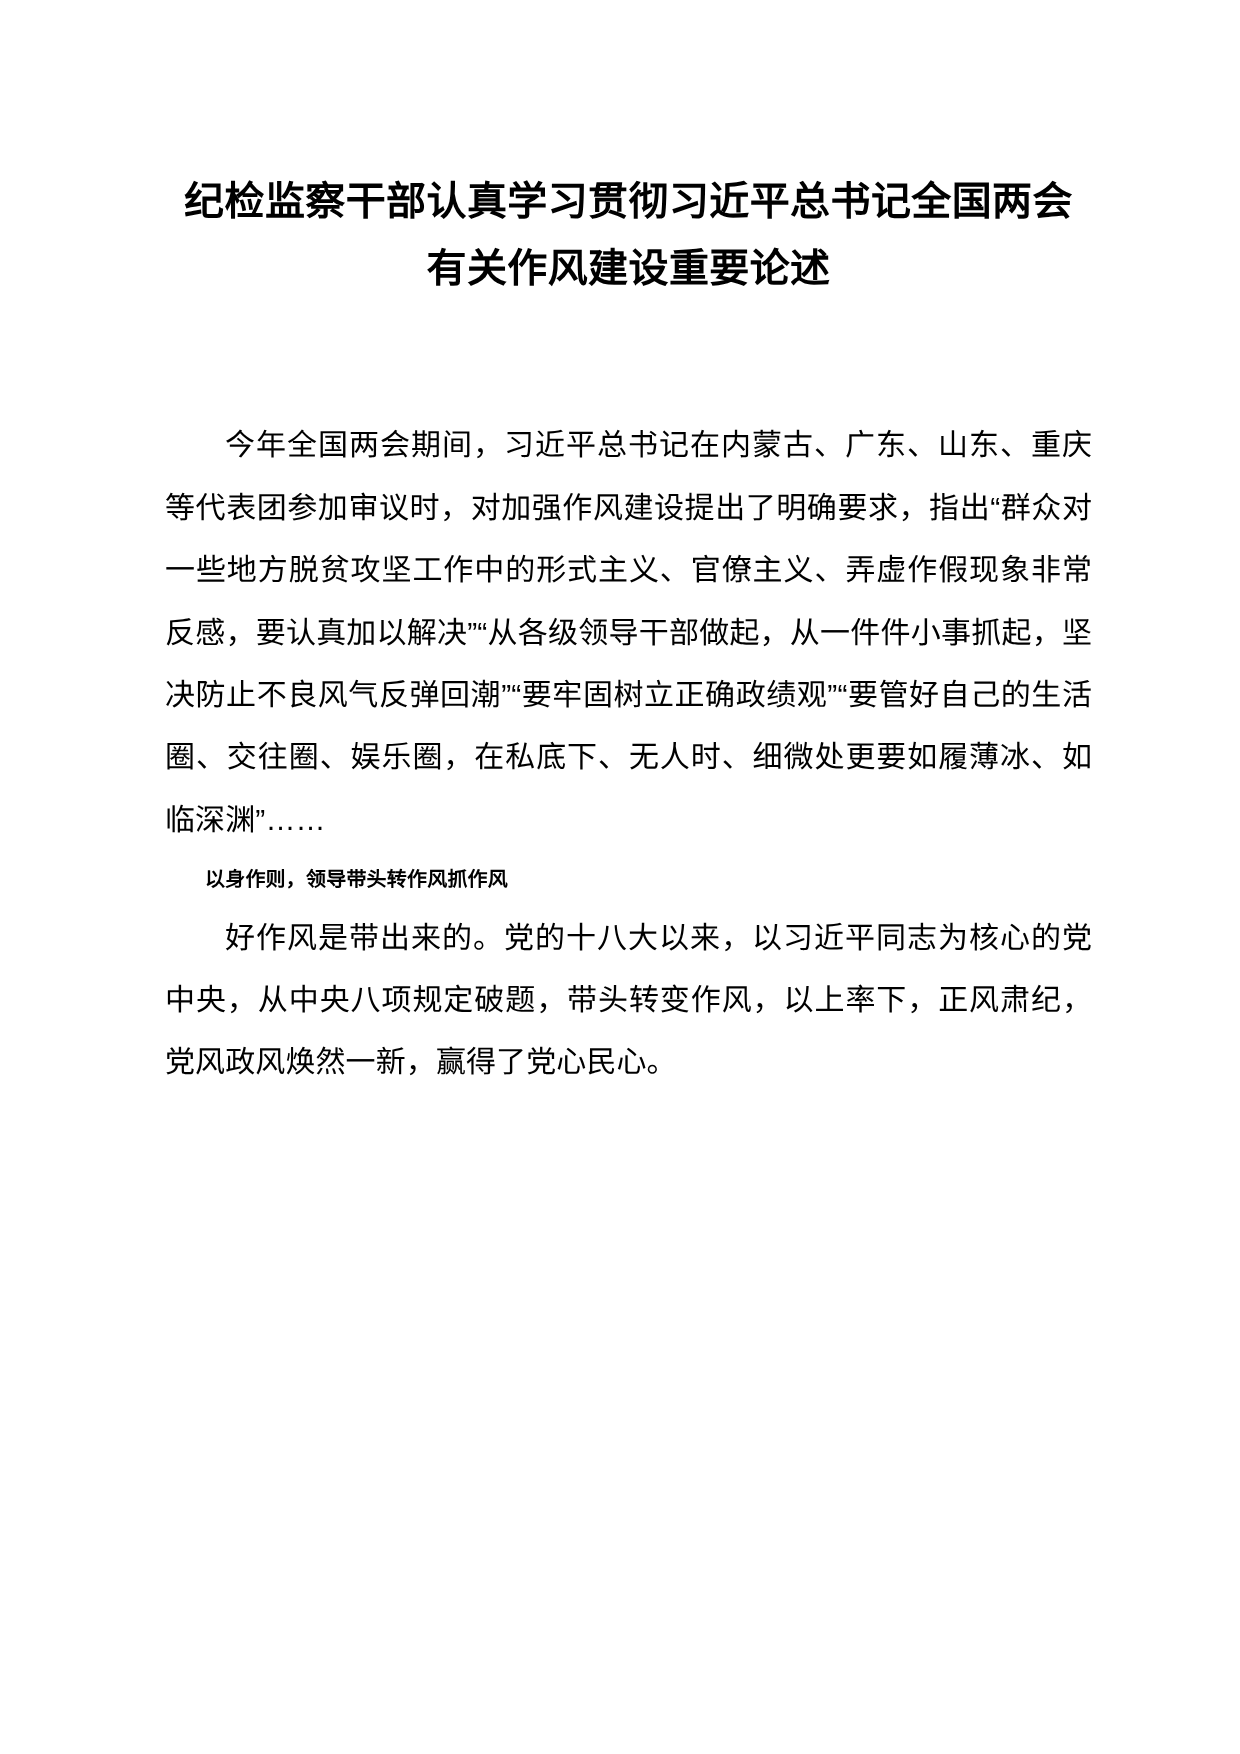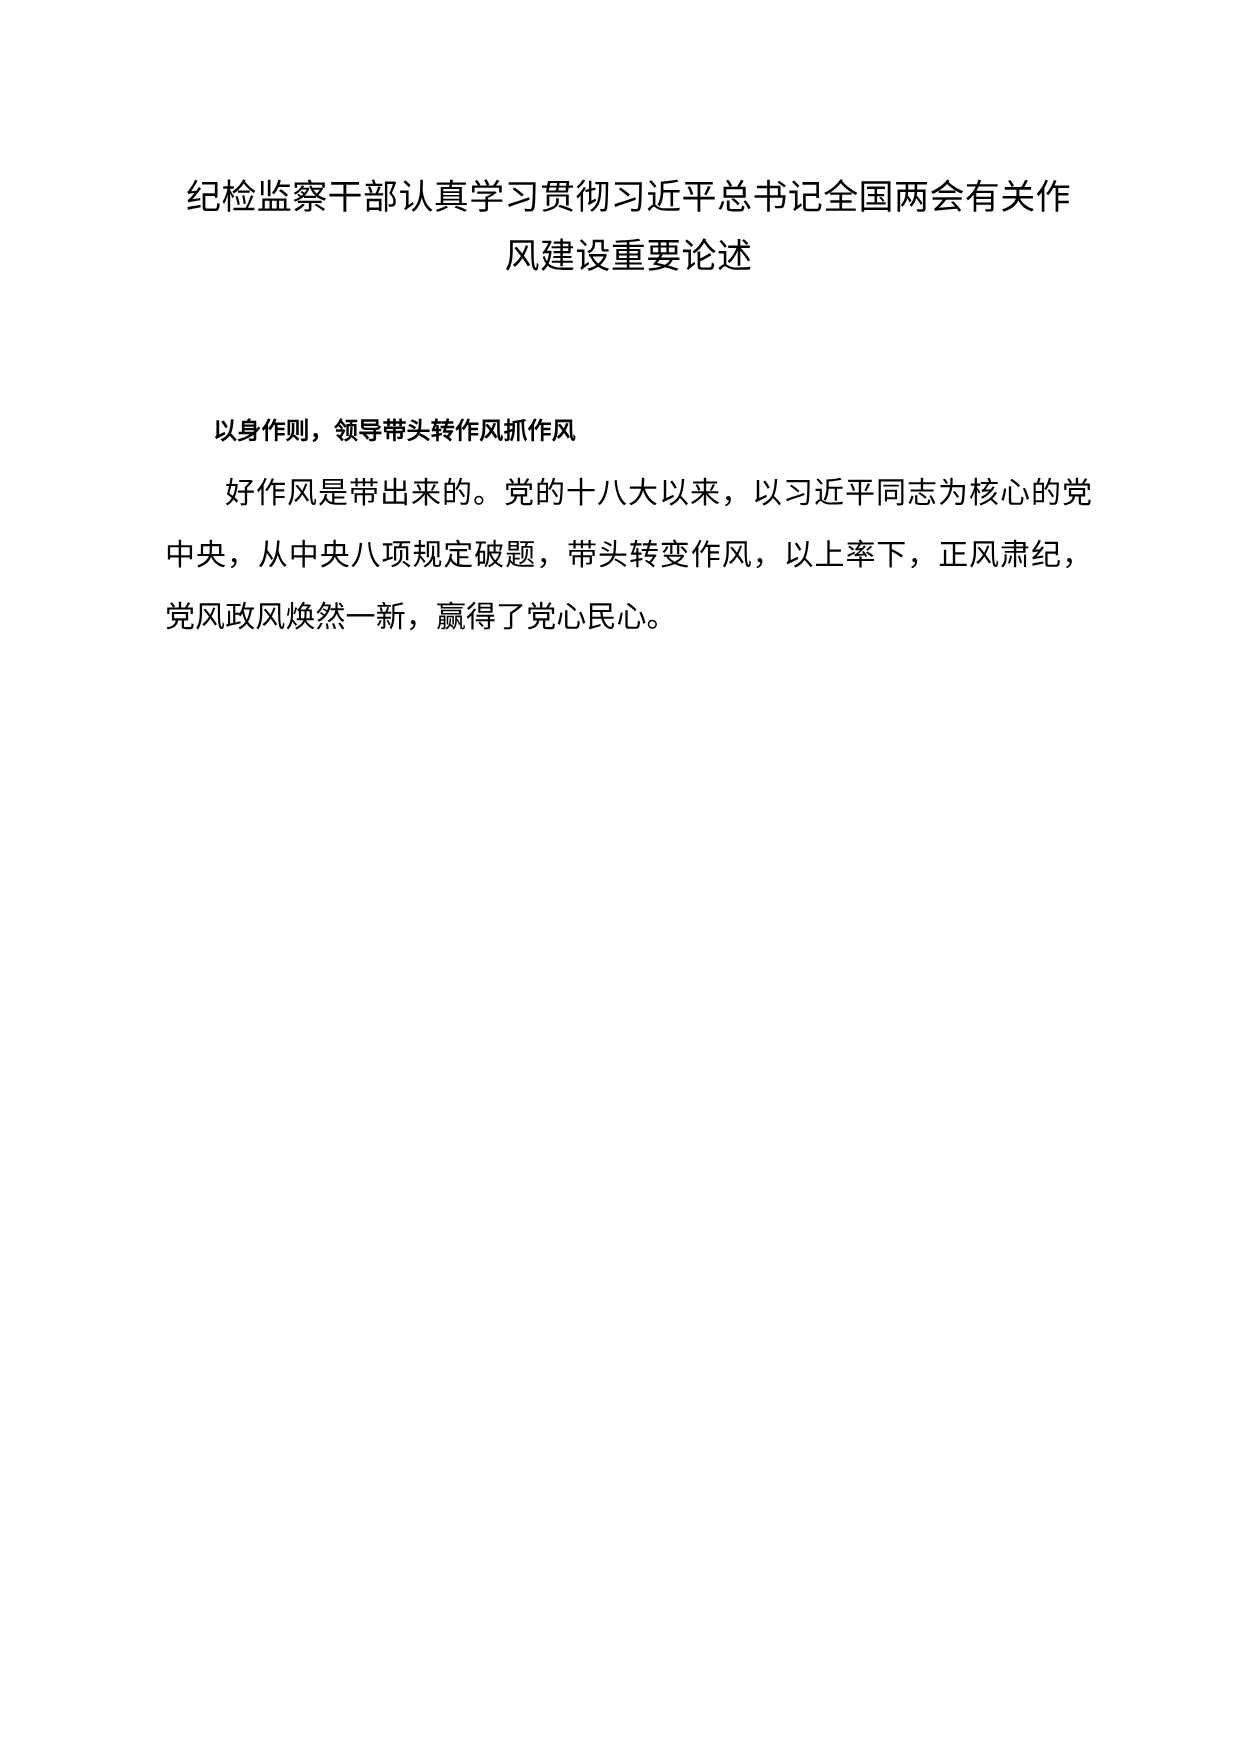--- a/index.html
+++ b/index.html
@@ -16,22 +16,22 @@
   }
   .page {
     box-sizing: border-box;
     width: 1240px;
     height: 1754px;
     padding: 168px 148px 80px 165px;
     background: #ffffff;
     position: relative;
   }
   .doc-title {
-    font-size: 35px;
-    font-weight: normal;
+    font-size: 40px;
+    font-weight: bold;
     line-height: 1.68;
     text-align: center;
     letter-spacing: 0.4px;
     margin: 0 0 0 0;
     padding: 0 14px;
   }
   .title-spacer {
     height: 112px;
   }
   .body-para {
@@ -40,40 +40,41 @@
     text-align: justify;
     text-justify: inter-ideograph;
     text-indent: 2em;
     margin: 0;
     letter-spacing: 0.1px;
   }
   .para-gap {
     height: 6px;
   }
   .section-heading {
-    font-size: 24px;
+    font-size: 20px;
     font-weight: bold;
     line-height: 2.08;
     text-indent: 2em;
     margin: 0;
     letter-spacing: 0.2px;
   }
   .heading-gap {
     height: 2px;
   }
 </style>
 </head>
 <body>
 
 <div class="page">
 
   <h1 class="doc-title">纪检监察干部认真学习贯彻习近平总书记全国两会有关作风建设重要论述</h1>
 
   <div class="title-spacer"></div>
 
+  <p class="body-para">今年全国两会期间，习近平总书记在内蒙古、广东、山东、重庆等代表团参加审议时，对加强作风建设提出了明确要求，指出“群众对一些地方脱贫攻坚工作中的形式主义、官僚主义、弄虚作假现象非常反感，要认真加以解决”“从各级领导干部做起，从一件件小事抓起，坚决防止不良风气反弹回潮”“要牢固树立正确政绩观”“要管好自己的生活圈、交往圈、娱乐圈，在私底下、无人时、细微处更要如履薄冰、如临深渊”……</p>
 
   <div class="para-gap"></div>
 
 
   <div class="heading-gap"></div>
 
   <p class="section-heading">以身作则，领导带头转作风抓作风</p>
 
   <div class="para-gap"></div>
 

